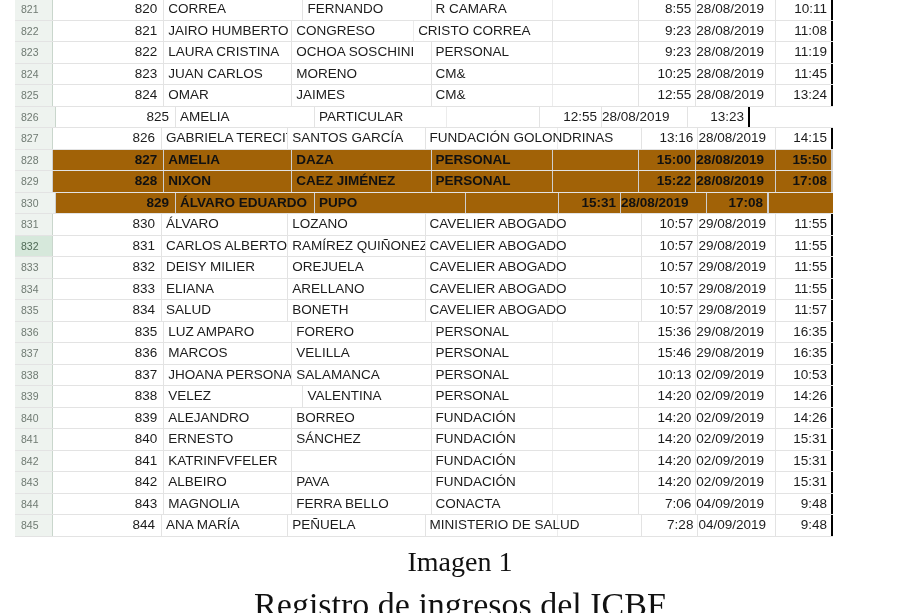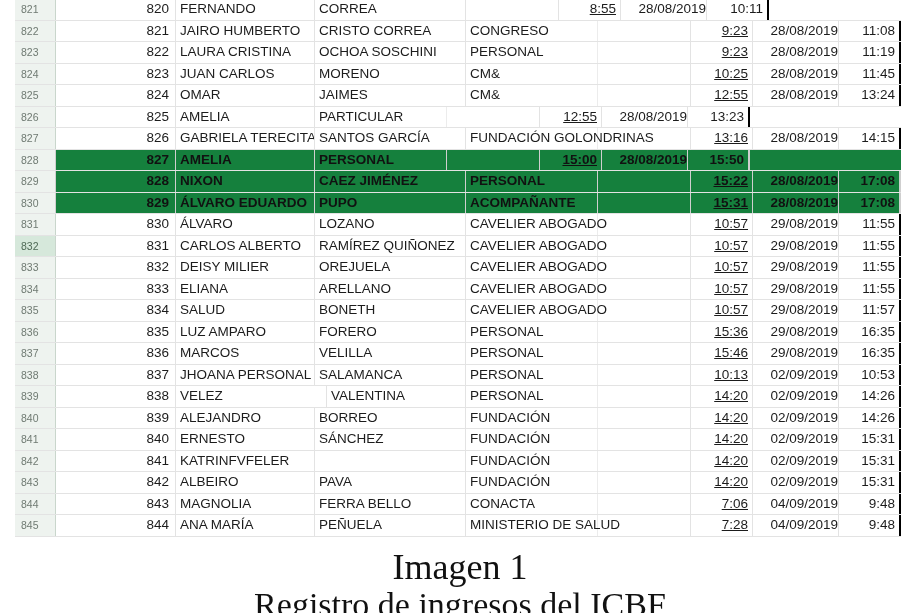--- a/index.html
+++ b/index.html
@@ -1,71 +1,72 @@
 <!DOCTYPE html>
 <html><head>
 <meta charset="utf-8">
 <style>
   html, body { margin: 0; padding: 0; }
   body {
     width: 920px; height: 613px; overflow: hidden; background: #ffffff;
     font-family: "Liberation Sans", sans-serif; position: relative;
   }
   .sheet {
-    position: absolute; left: 15px; top: -1px; width: 886px;
+    position: absolute; left: 15px; top: -1px; width: 818px;
   }
   .row {
     display: flex; height: 21.5px; box-sizing: border-box;
     border-bottom: 1px solid #e3e3e3; font-size: 13.5px; color: #1c1c1c;
     line-height: 20.5px;
   }
-  .row.hl { background: #15803d; font-weight: bold; color: #111; }
+  .row.hl { background: #a16207; font-weight: bold; color: #111; }
   .row.hl .c { border-right-color: #cfcfcf; }
   .c { box-sizing: border-box; border-right: 1px solid #e3e3e3; overflow: hidden; white-space: nowrap; }
   .rh {
     width: 41px; background: #eef3ef; color: #6f7a72; font-size: 10.5px;
     padding-left: 6px; border-right: 1px solid #c9d6cc; font-weight: normal;
   }
   .rh.sel { background: #d6e8db; color: #4f6a56; }
   .id { width: 120px; text-align: right; padding-right: 6px; }
   .fn { width: 139px; padding-left: 4px; }
   .ln { width: 151px; padding-left: 4px; }
   .org { width: 132px; padding-left: 4px; overflow: visible; border-right: 1px solid #ececec; }
   .orgx { width: 93px; }
-  .tin { width: 62px; text-align: right; padding-right: 4px; text-decoration: underline; }
-  .dt { width: 86px; text-align: right; padding-right: 0; }
+  .tin { width: 62px; text-align: right; padding-right: 4px; }
+  .dt { width: 86px; text-align: left; padding-right: 0; }
   .tout { width: 62px; text-align: right; padding-right: 4px; border-right: 2px solid #000000; }
   .row.hl .org { border-right-color: #cfcfcf; }
   .caption {
     position: absolute; left: 0; width: 920px; text-align: center;
     font-family: "Liberation Serif", "DejaVu Serif", serif; color: #111;
   }
-  .cap1 { top: 546px; font-size: 36px; text-align: center; }
+  .cap1 { top: 546px; font-size: 28px; text-align: center; }
   .cap2 { top: 586px; font-size: 34px; }
 </style>
 </head>
 <body>
 
 <div class="sheet" id="sheet">
     <div class="row">
       <div class="c rh">821</div>
       <div class="c id">820</div>
+      <div class="c ln">CORREA</div>
       <div class="c fn">FERNANDO</div>
-      <div class="c ln">CORREA</div>
+      <div class="c org">R CAMARA</div>
       <div class="c orgx"></div>
       <div class="c tin">8:55</div>
       <div class="c dt">28/08/2019</div>
       <div class="c tout">10:11</div>
     </div>
     <div class="row">
       <div class="c rh">822</div>
       <div class="c id">821</div>
       <div class="c fn">JAIRO HUMBERTO</div>
+      <div class="c org">CONGRESO</div>
       <div class="c ln">CRISTO CORREA</div>
-      <div class="c org">CONGRESO</div>
       <div class="c orgx"></div>
       <div class="c tin">9:23</div>
       <div class="c dt">28/08/2019</div>
       <div class="c tout">11:08</div>
     </div>
     <div class="row">
       <div class="c rh">823</div>
       <div class="c id">822</div>
       <div class="c fn">LAURA CRISTINA</div>
       <div class="c ln">OCHOA SOSCHINI</div>
@@ -115,20 +116,21 @@
       <div class="c org">FUNDACIÓN GOLONDRINAS</div>
       <div class="c orgx"></div>
       <div class="c tin">13:16</div>
       <div class="c dt">28/08/2019</div>
       <div class="c tout">14:15</div>
     </div>
     <div class="row hl">
       <div class="c rh">828</div>
       <div class="c id">827</div>
       <div class="c fn">AMELIA</div>
+      <div class="c ln">DAZA</div>
       <div class="c org">PERSONAL</div>
       <div class="c orgx"></div>
       <div class="c tin">15:00</div>
       <div class="c dt">28/08/2019</div>
       <div class="c tout">15:50</div>
     </div>
     <div class="row hl">
       <div class="c rh">829</div>
       <div class="c id">828</div>
       <div class="c fn">NIXON</div>
@@ -137,21 +139,20 @@
       <div class="c orgx"></div>
       <div class="c tin">15:22</div>
       <div class="c dt">28/08/2019</div>
       <div class="c tout">17:08</div>
     </div>
     <div class="row hl">
       <div class="c rh">830</div>
       <div class="c id">829</div>
       <div class="c fn">ÁLVARO EDUARDO</div>
       <div class="c ln">PUPO</div>
-      <div class="c org">ACOMPAÑANTE</div>
       <div class="c orgx"></div>
       <div class="c tin">15:31</div>
       <div class="c dt">28/08/2019</div>
       <div class="c tout">17:08</div>
     </div>
     <div class="row">
       <div class="c rh">831</div>
       <div class="c id">830</div>
       <div class="c fn">ÁLVARO</div>
       <div class="c ln">LOZANO</div>

